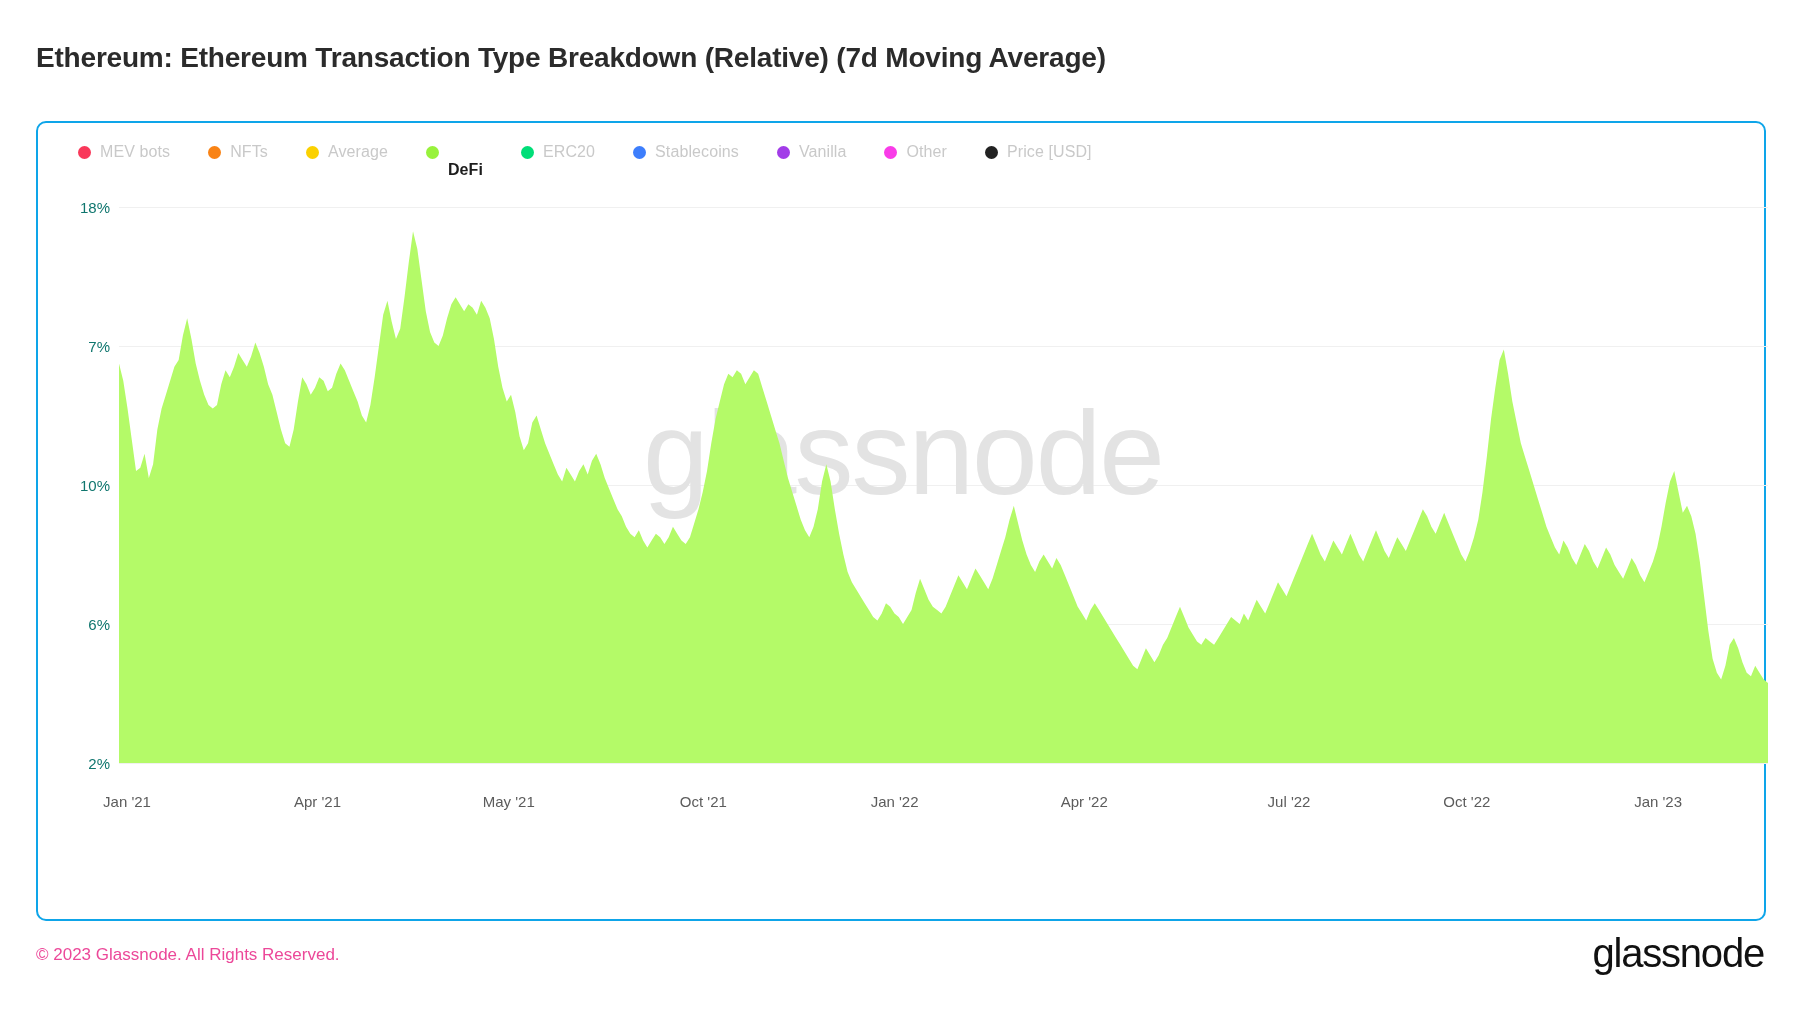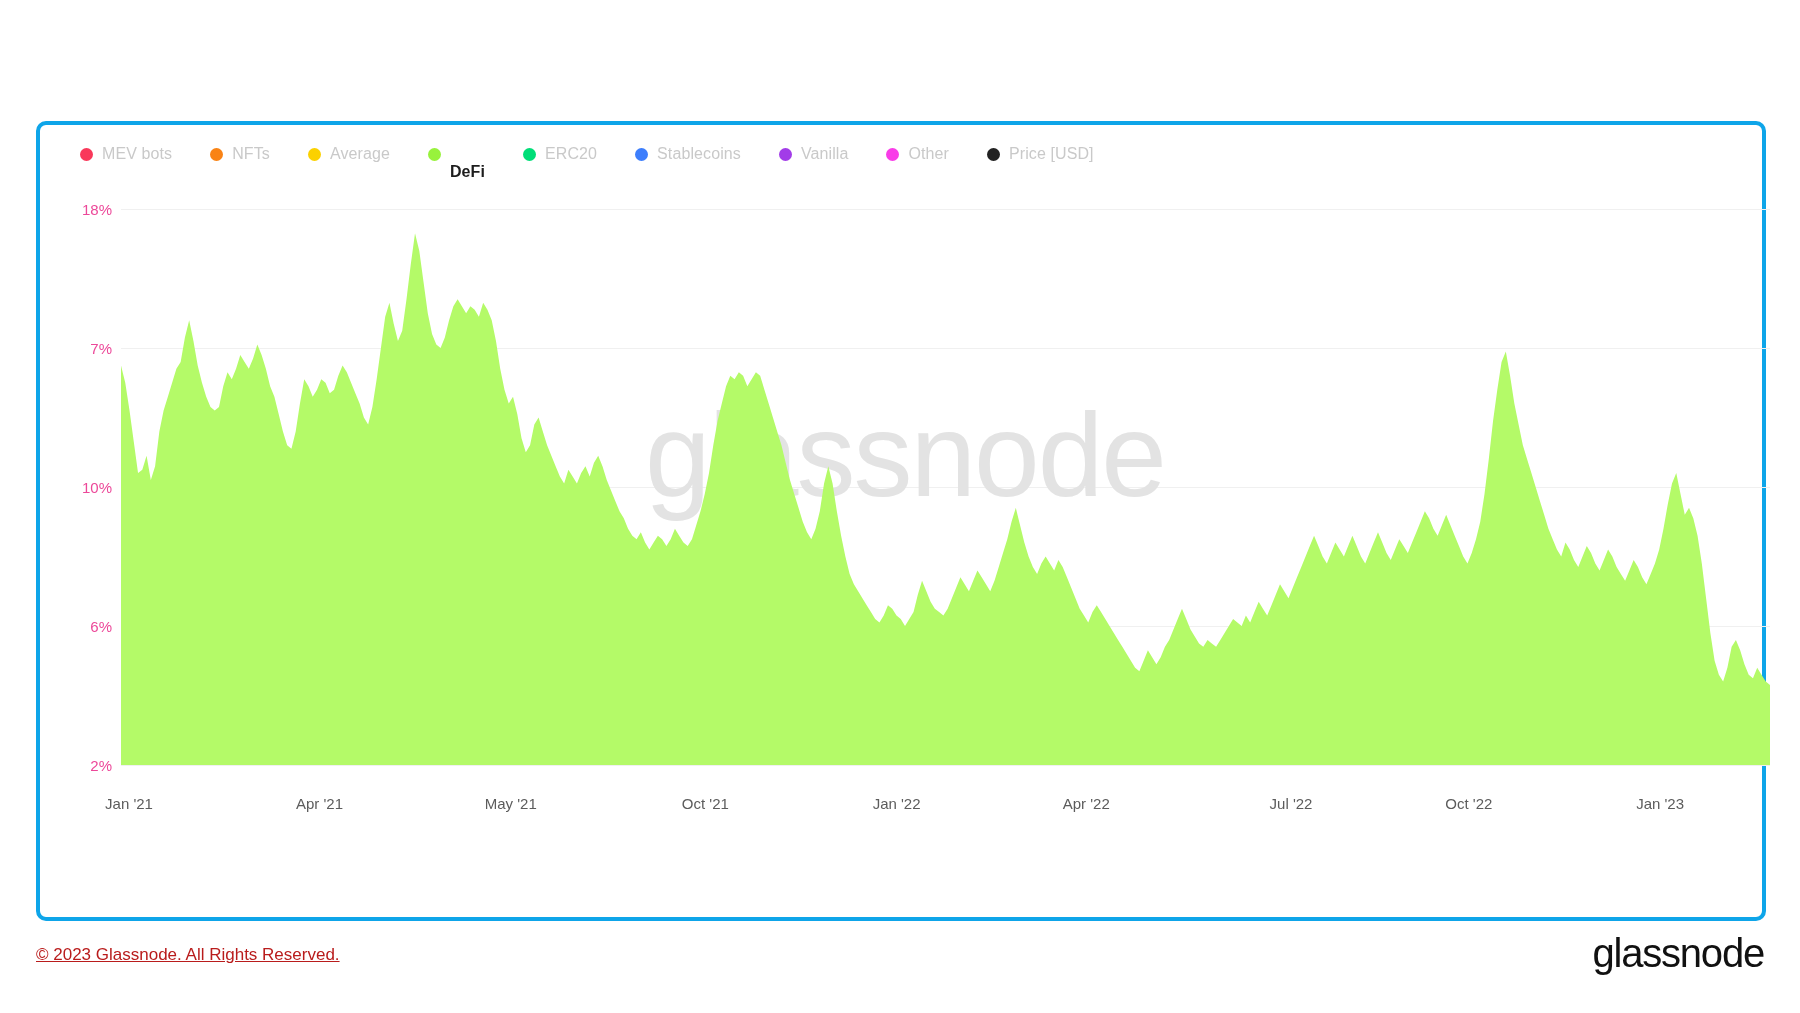--- a/index.html
+++ b/index.html
@@ -30,21 +30,21 @@
     color: #2b2b2b;
     letter-spacing: -0.2px;
     white-space: nowrap;
   }
   .card {
     position: absolute;
     left: 36px;
     top: 121px;
     width: 1730px;
     height: 800px;
-    border: 4px solid #0ea5e9;
+    border: 2px solid #0ea5e9;
     border-radius: 10px;
     box-sizing: border-box;
     background: #fff;
   }
   
   .legend {
     position: absolute;
     left: 40px;
     top: 14px;
     display: flex;
@@ -81,21 +81,21 @@
     left: 0;
     top: 0;
     width: 1730px;
     height: 800px;
   }
   .y-label {
     position: absolute;
     right: 0;
     transform: translateY(-50%);
     font-size: 15px;
-    color: #ec4899;
+    color: #0f766e;
     text-align: right;
     white-space: nowrap;
   }
   .y-axis-col {
     position: absolute;
     left: 10px;
     top: 0;
     width: 62px;
     height: 800px;
   }
@@ -141,39 +141,39 @@
     width: 1649px;
     height: 640px;
   }
   
   .footer-copy {
     position: absolute;
     left: 36px;
     top: 955px;
     transform: translateY(-50%);
     font-size: 17px;
-    color: #b91c1c;
-    text-decoration: underline;
+    color: #ec4899;
   }
   .footer-logo {
     position: absolute;
     right: 36px;
     top: 953px;
     transform: translateY(-50%);
     font-size: 40px;
     font-weight: 500;
     color: #111;
     letter-spacing: -1.2px;
   }
 </style>
 </head>
 <body>
 
 <div class="page">
 
+  <div class="chart-title">Ethereum: Ethereum Transaction Type Breakdown (Relative) (7d Moving Average)</div>
 
   <div class="card">
 
     <div class="legend" id="legend">
         <div class="legend-item">
           <span class="legend-dot" style="background: rgb(249, 56, 90);"></span>
           <span class="legend-label">MEV bots</span>
         </div>
         <div class="legend-item">
           <span class="legend-dot" style="background: rgb(249, 131, 21);"></span>

